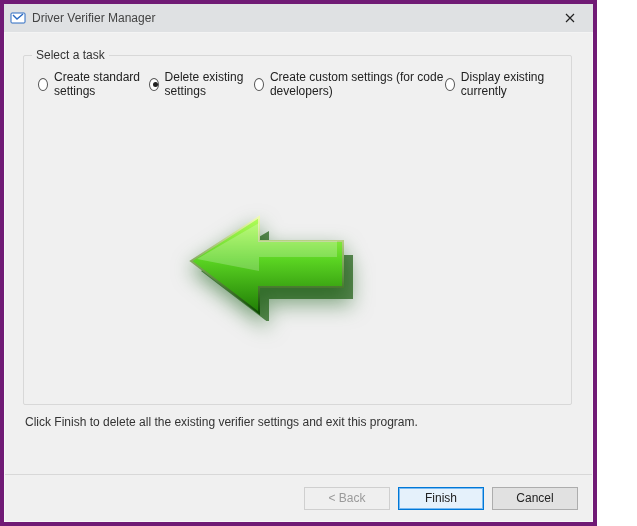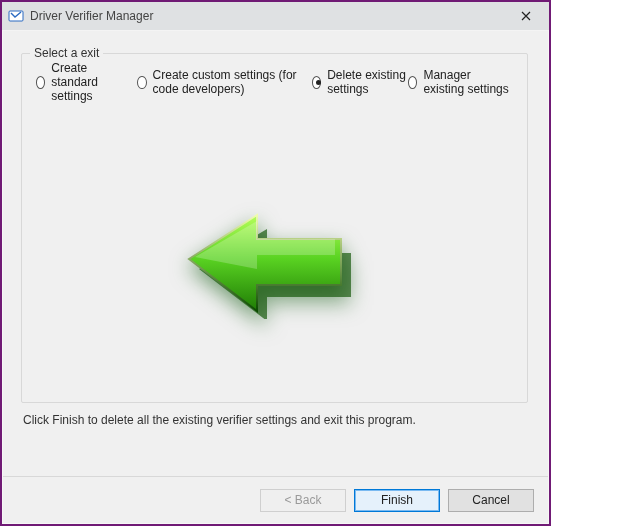--- a/index.html
+++ b/index.html
@@ -7,24 +7,24 @@
     padding: 0;
     width: 637px;
     height: 526px;
     font-family: "Segoe UI", Tahoma, sans-serif;
     font-size: 12px;
     background: #fff;
     overflow: hidden;
     color: #222;
   }
   .window {
-    width: 551px;
+    width: 597px;
     height: 526px;
     background: #f4f4f4;
-    border: 2px solid #701a75;
+    border: 4px solid #701a75;
     box-sizing: border-box;
     position: relative;
     box-shadow: inset 0 0 0 1px #ffffff40;
   }
   
   .titlebar {
     height: 28px;
     background: #dfe1e3;
     display: flex;
     align-items: center;
@@ -220,42 +220,42 @@
     <div class="close">
       <svg viewBox="0 0 10 10" width="10" height="10">
         <path d="M1 1 L9 9 M9 1 L1 9" stroke="currentColor" stroke-width="1.2"></path>
       </svg>
     </div>
   </div>
 
   <div class="client">
 
     <div class="groupbox">
-      <span class="legend">Select a exit</span>
+      <span class="legend">Select a task</span>
 
       <div class="options">
 
         <div class="radio-row">
           <input type="radio" name="task" style="">
           <label>Create standard settings</label>
         </div>
 
         <div class="radio-row">
+          <input type="radio" name="task" checked="" style="">
+          <label>Delete existing settings</label>
+        </div>
+
+        <div class="radio-row">
           <input type="radio" name="task" style="">
           <label>Create custom settings (for code developers)</label>
         </div>
 
         <div class="radio-row">
-          <input type="radio" name="task" checked="" style="">
-          <label>Delete existing settings</label>
-        </div>
-
-        <div class="radio-row">
           <input type="radio" name="task" style="">
-          <label>Manager existing settings</label>
+          <label>Display existing currently</label>
         </div>
 
 
       </div>
     </div>
 
     <div class="hint">Click Finish to delete all the existing verifier settings and exit this program.</div>
 
 
     <div class="arrow-wrap">

